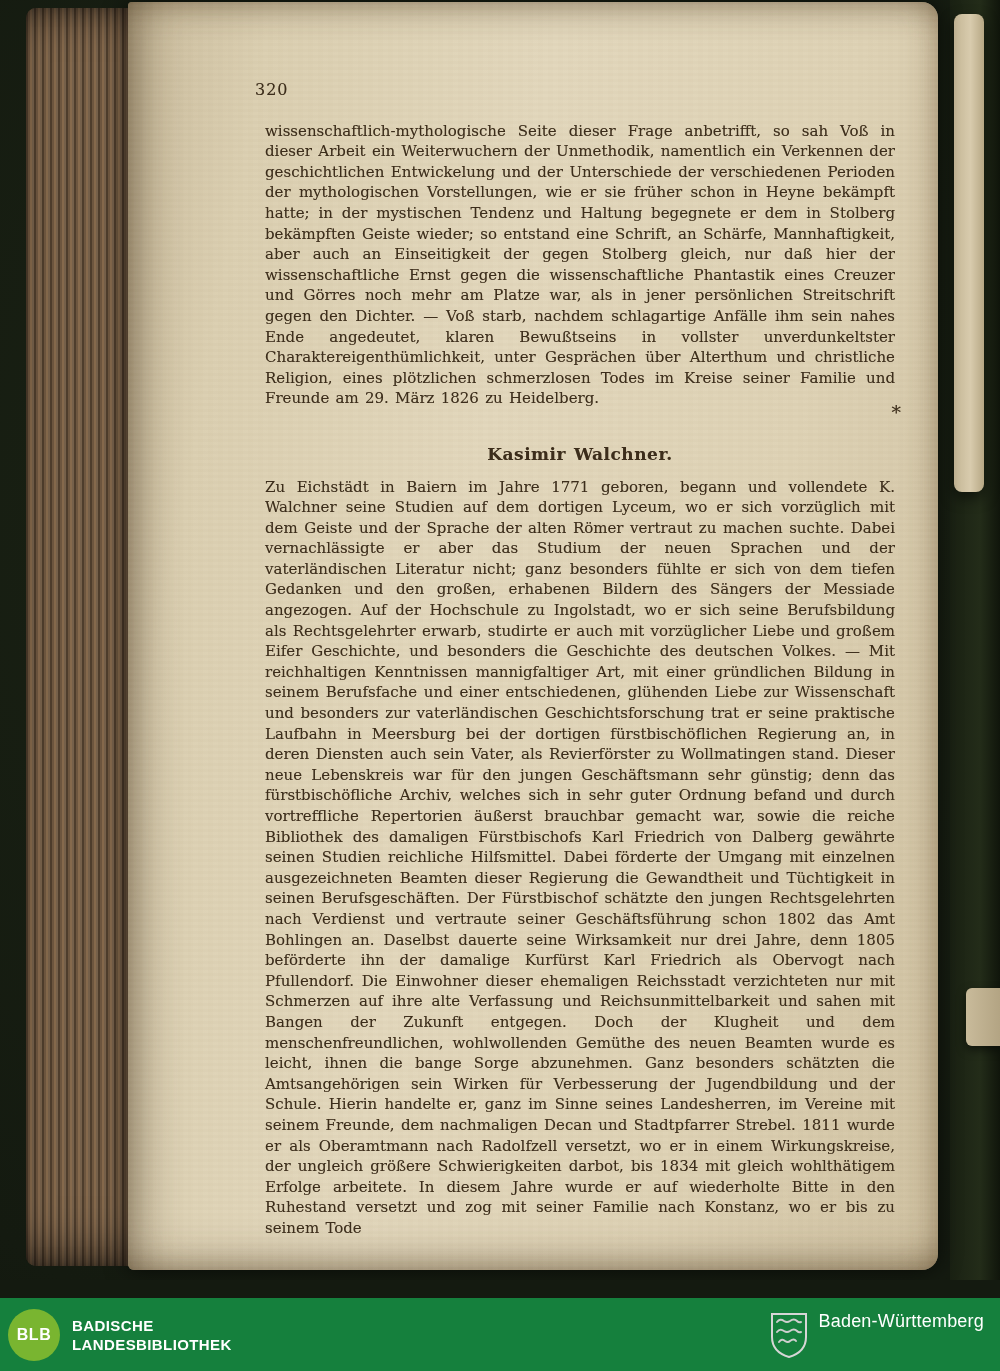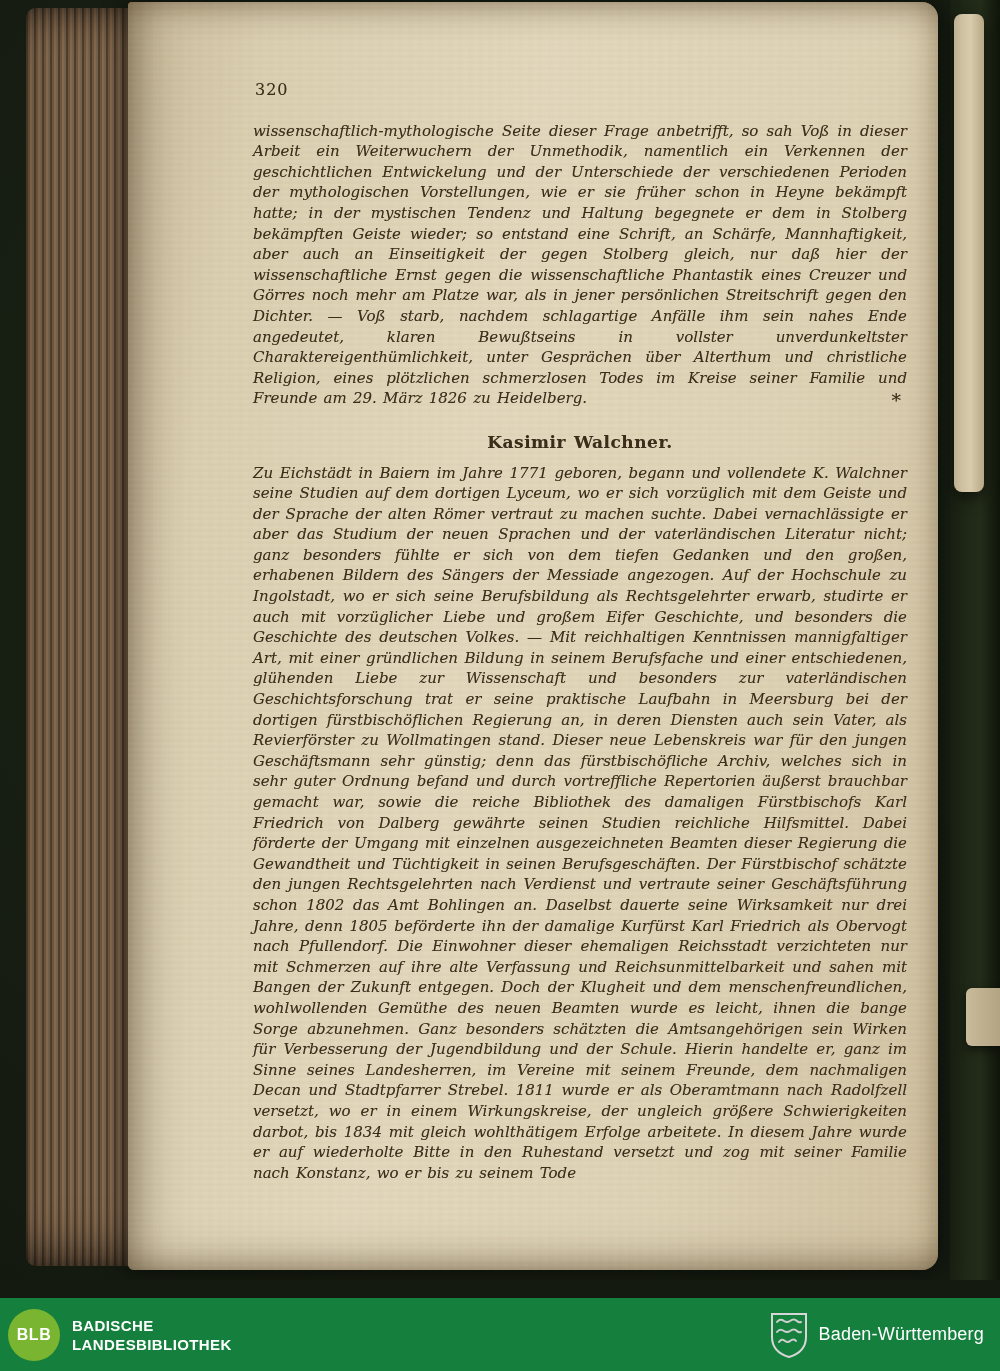--- a/index.html
+++ b/index.html
@@ -38,34 +38,34 @@
     background:linear-gradient(90deg,#c6b897,#d8cbad 55%,#b7a885);box-shadow:0 6px 14px rgba(0,0,0,.5);}
   .tab-right{position:absolute;right:0;top:988px;width:34px;height:58px;border-radius:6px 0 0 6px;
     background:linear-gradient(90deg,#c9bb9b,#b3a483);box-shadow:0 4px 10px rgba(0,0,0,.5);}
   
   .text-block{
     position:absolute;left:253px;top:80px;width:654px;color:#3c2d1b;
     font-size:15px;line-height:20.6px;word-spacing:1.5px;
     text-shadow:0 0 .4px rgba(60,45,27,.35);
   }
   .page-number{font-size:16px;margin:0 0 20px 2px;letter-spacing:1px;}
-  .text-block p{margin:0;text-align:justify;font-style:italic;}
+  .text-block p{margin:12px;text-align:justify;}
   .footnote-asterisk{text-align:right;font-size:19px;line-height:20px;margin-top:-19px;padding-right:6px;}
   .section-heading{font-size:17px;font-weight:bold;text-align:center;margin:22px 0 10px 0;letter-spacing:.5px;}
   
   .footer-bar{
     position:absolute;left:0;right:0;bottom:0;height:73px;background:#15803d;
     display:flex;align-items:center;font-family:"Liberation Sans","DejaVu Sans",sans-serif;color:#fff;
   }
   .blb-logo{width:52px;height:52px;border-radius:50%;background:#79b530;display:flex;align-items:center;justify-content:center;
     margin-left:8px;flex:0 0 auto;}
   .blb-logo-text{font-weight:bold;font-size:16px;letter-spacing:.5px;color:#fff;}
   .library-name{margin-left:12px;font-weight:bold;font-size:15px;line-height:19px;letter-spacing:.4px;}
   .library-name span{display:block;}
-  .footer-right{margin-left:auto;display:flex;align-items:center;padding-right:16px;}
+  .footer-right{margin-left:auto;display:flex;align-items:flex-start;padding-right:16px;}
   .coat-of-arms{width:40px;height:48px;margin-right:10px;flex:0 0 auto;}
   .region-label{font-size:18px;letter-spacing:.2px;}
 </style>
 </head>
 <body>
 
 <div class="scan-root">
 
   <div class="book-photo">
     <div class="page-stack-left"></div>

